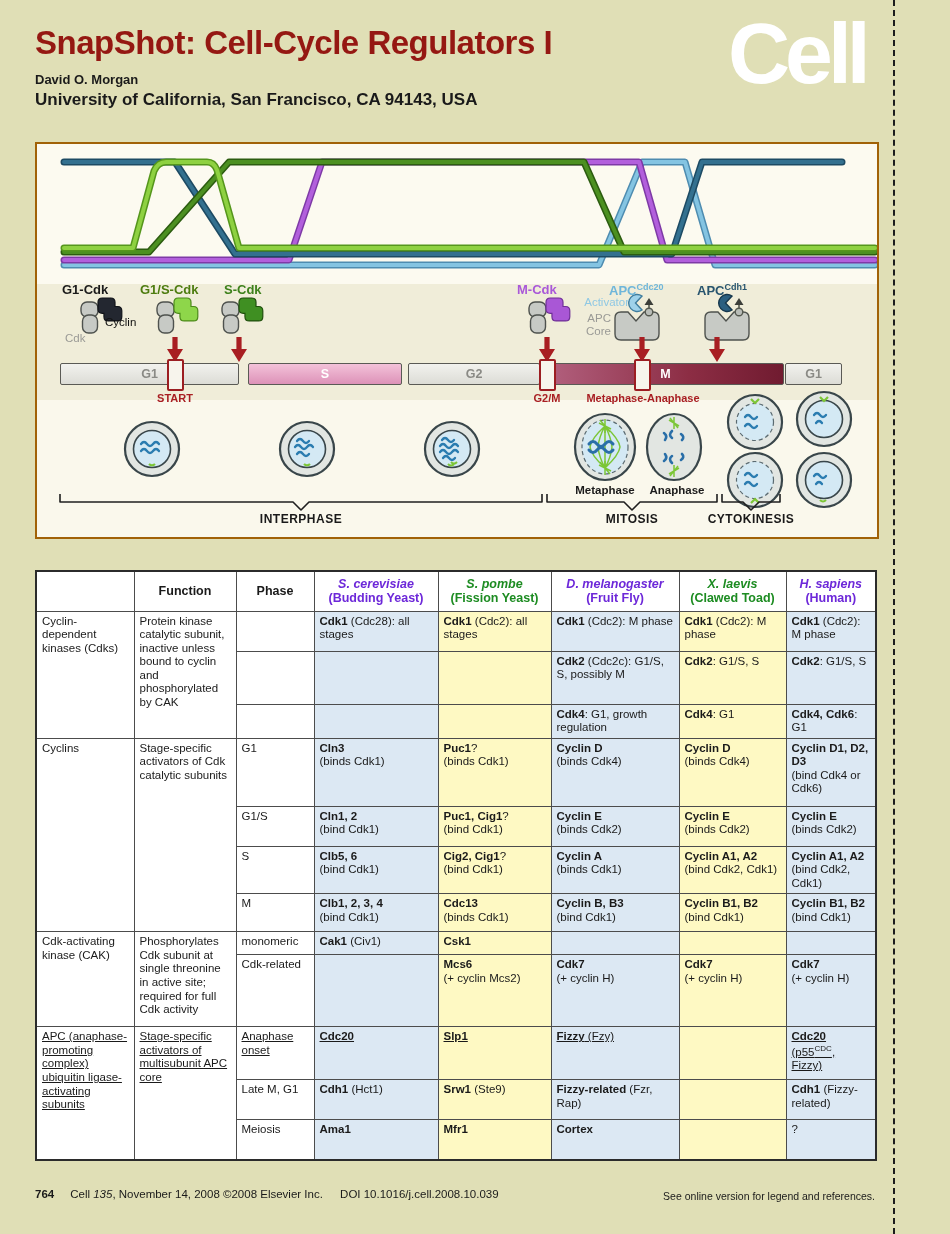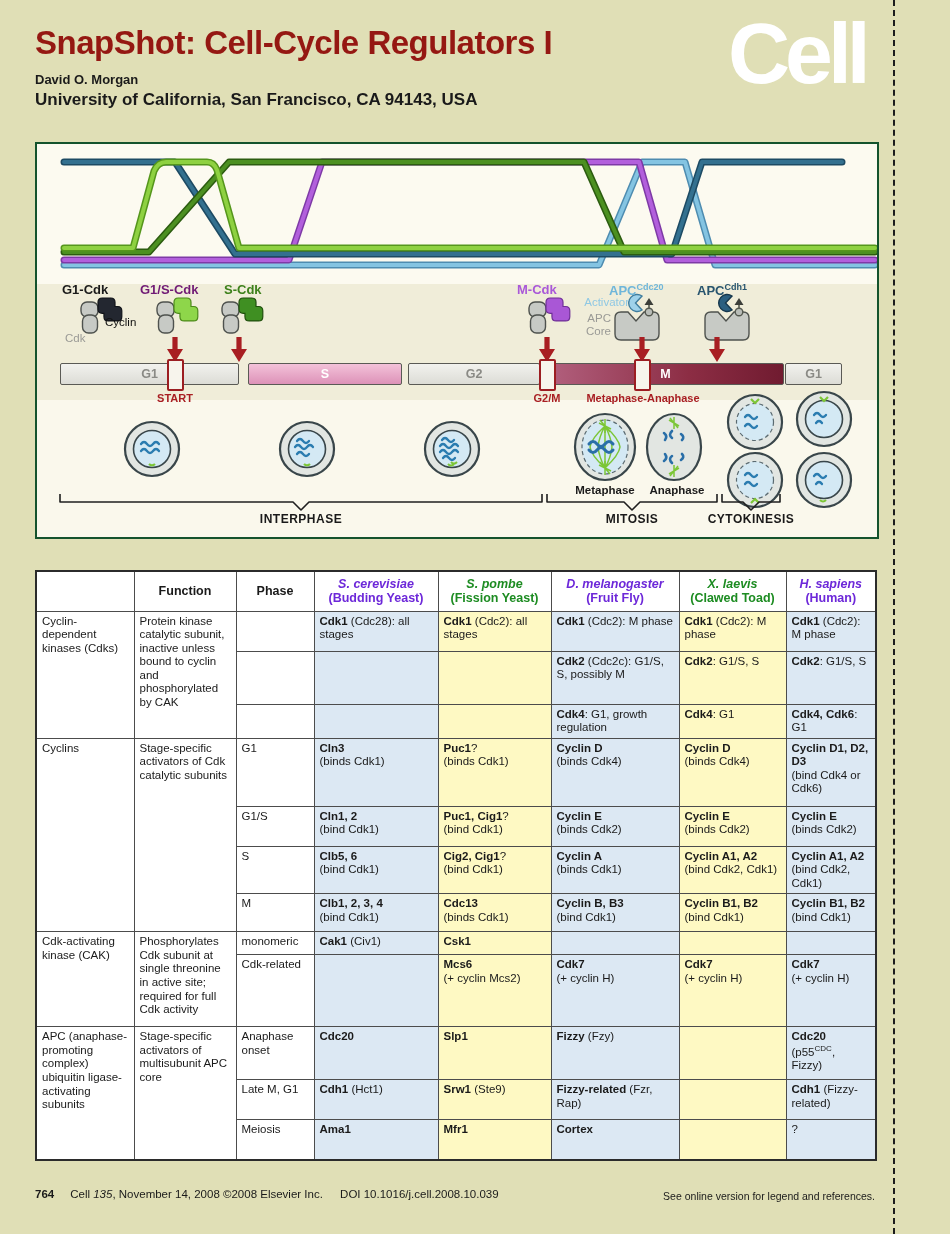--- a/index.html
+++ b/index.html
@@ -6,21 +6,21 @@
   .page{position:relative;width:950px;height:1234px;background:#e0dfb6;overflow:hidden;
         font-family:"Liberation Sans",sans-serif;color:#1a1a1a;}
   .abs{position:absolute;}
   
   .title{left:35px;top:24px;font-size:33px;font-weight:bold;color:#951812;letter-spacing:-0.5px;}
   .author{left:35px;top:72px;font-size:13px;font-weight:bold;}
   .affil{left:35px;top:90px;font-size:17px;font-weight:bold;}
   .logo{left:728px;top:10px;font-size:86px;font-weight:bold;color:#ffffff;letter-spacing:-5px;line-height:1;}
   .cutline{left:893px;top:0;height:1234px;width:0;border-left:2.5px dashed #1c1c1c;}
   
-  .panel{left:35px;top:142px;width:840px;height:393px;border:2px solid #14532d;background:#faf8ec;}
+  .panel{left:35px;top:142px;width:840px;height:393px;border:2px solid #a16207;background:#faf8ec;}
   .band-top{left:0;top:0;width:840px;height:140px;background:#fcfaf0;}
   .band-mid{left:0;top:140px;width:840px;height:116px;background:#f0edd9;}
   .psvg{left:0;top:0;}
   .dlab{position:absolute;font-weight:bold;font-size:13px;white-space:nowrap;}
   .slab{position:absolute;font-size:11.5px;}
   .bar-seg{position:absolute;top:219px;height:20px;border:1.5px solid #5a5a55;border-radius:2px;
            display:flex;align-items:center;justify-content:center;font-size:12.5px;font-weight:bold;}
   .bar-gray{background:linear-gradient(#f2f2ee,#dcdcd6);color:#8a8a85;}
   .bar-pink{background:linear-gradient(#f3c2d9,#dd92b8);color:#ffffff;}
   .bar-maroon{background:linear-gradient(to right,#b2607e,#8c2d44 60%,#701b30);color:#ffffff;}
@@ -225,21 +225,21 @@
       </g>
 
       <g fill="none" stroke="#1f1f1f" stroke-width="1.6" stroke-linejoin="round">
         <path d="M23 350 V358 H256 L264 366 L272 358 H505 V350"></path>
         <path d="M510 350 V358 H587 L595 366 L603 358 H680 V350"></path>
         <path d="M685 350 V358 H706 L714 366 L722 358 H743 V350"></path>
       </g>
     </svg>
 
     <div class="dlab" style="left:25px;top:138px;color:#1a1a1a;">G1-Cdk</div>
-    <div class="dlab" style="left:103px;top:138px;color:#701a75;">G1/S-Cdk</div>
+    <div class="dlab" style="left:103px;top:138px;color:#4d7c0f;">G1/S-Cdk</div>
     <div class="dlab" style="left:187px;top:138px;color:#3d811b;">S-Cdk</div>
     <div class="dlab" style="left:480px;top:138px;color:#a958d8;">M-Cdk</div>
     <div class="dlab" style="left:572px;top:138px;color:#6fb6da;"><span>APC</span><sup style="font-size:9px;">Cdc20</sup></div>
     <div class="dlab" style="left:660px;top:138px;color:#27546e;"><span>APC</span><sup style="font-size:9px;">Cdh1</sup></div>
     <div class="slab" style="left:28px;top:188px;color:#9a9a96;">Cdk</div>
     <div class="slab" style="left:68px;top:172px;color:#111;">Cyclin</div>
     <div class="slab" style="left:520px;top:152px;width:72px;text-align:right;color:#8fc8e4;">Activator</div>
     <div class="slab" style="left:534px;top:168px;width:40px;text-align:right;color:#9a9a96;line-height:1.15;">APC Core</div>
 
     <div class="bar-seg bar-gray" style="left:23px;width:177px;">
@@ -382,21 +382,21 @@
             <td class="cblue"></td>
           </tr>
           <tr style="height: 72px;">
             <td class="ph">Cdk-related</td>
             <td class="cblue"></td>
             <td class="cgreen"><b>Mcs6</b><br>(+ cyclin Mcs2)</td>
             <td class="cblue"><b>Cdk7</b><br>(+ cyclin H)</td>
             <td class="cgreen"><b>Cdk7</b><br>(+ cyclin H)</td>
             <td class="cblue"><b>Cdk7</b><br>(+ cyclin H)</td>
           </tr>
-          <tr style="height: 53px;">
+          <tr style="height: 53px; text-decoration: underline;">
             <td rowspan="3" class="cat">APC (anaphase-promoting complex) ubiquitin ligase-activating subunits</td>
             <td rowspan="3" class="fn">Stage-specific activators of multisubunit APC core</td>
             <td class="ph">Anaphase onset</td>
             <td class="cblue"><b>Cdc20</b></td>
             <td class="cgreen"><b>Slp1</b></td>
             <td class="cblue"><b>Fizzy</b> (Fzy)</td>
             <td class="cgreen"></td>
             <td class="cblue"><b>Cdc20</b><br>(p55<sup>CDC</sup>,<br>Fizzy)</td>
           </tr>
           <tr style="height: 40px;">

